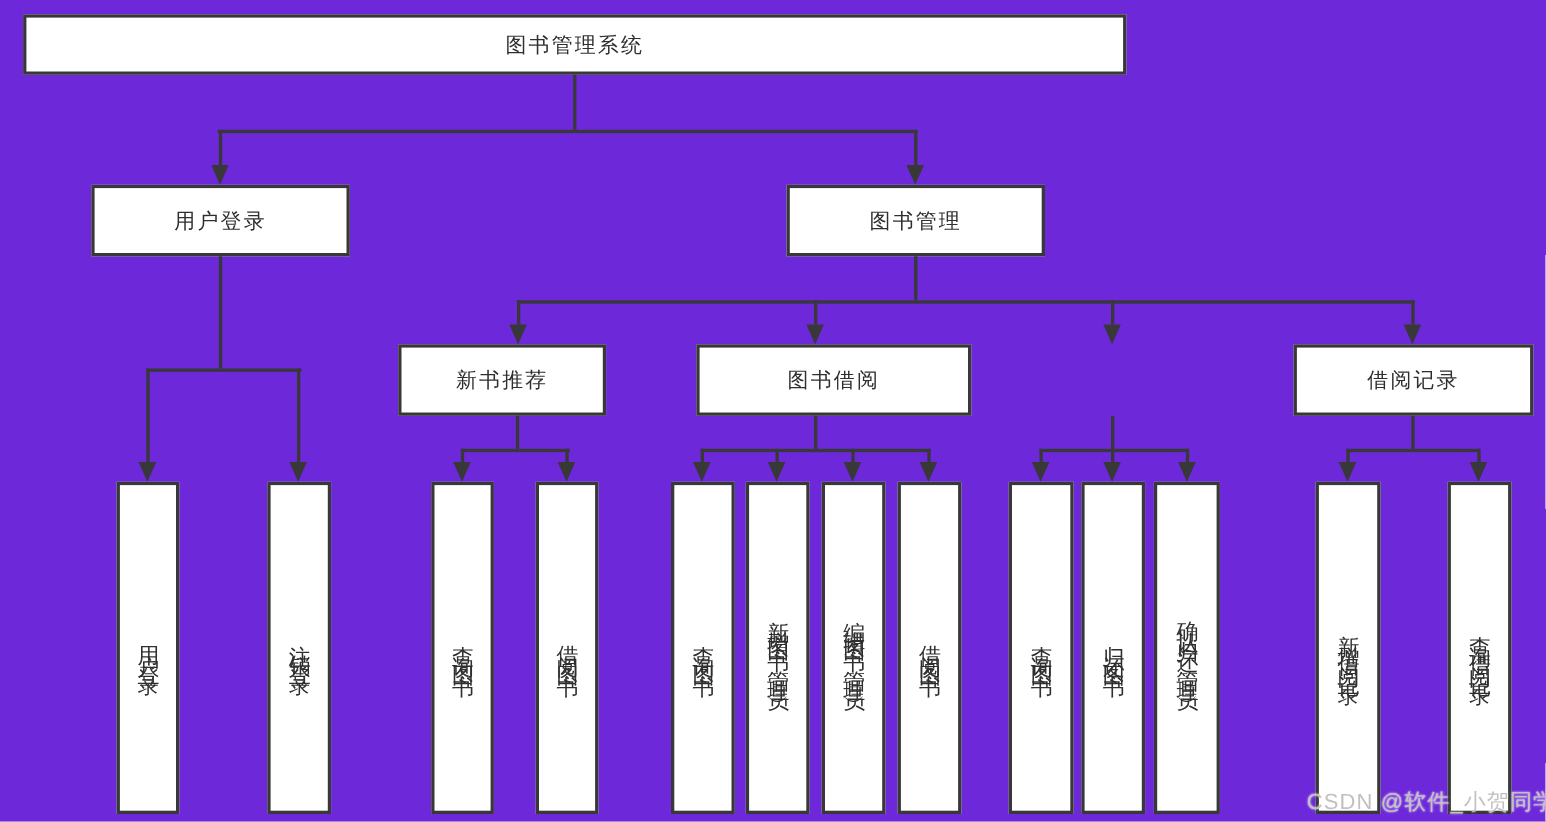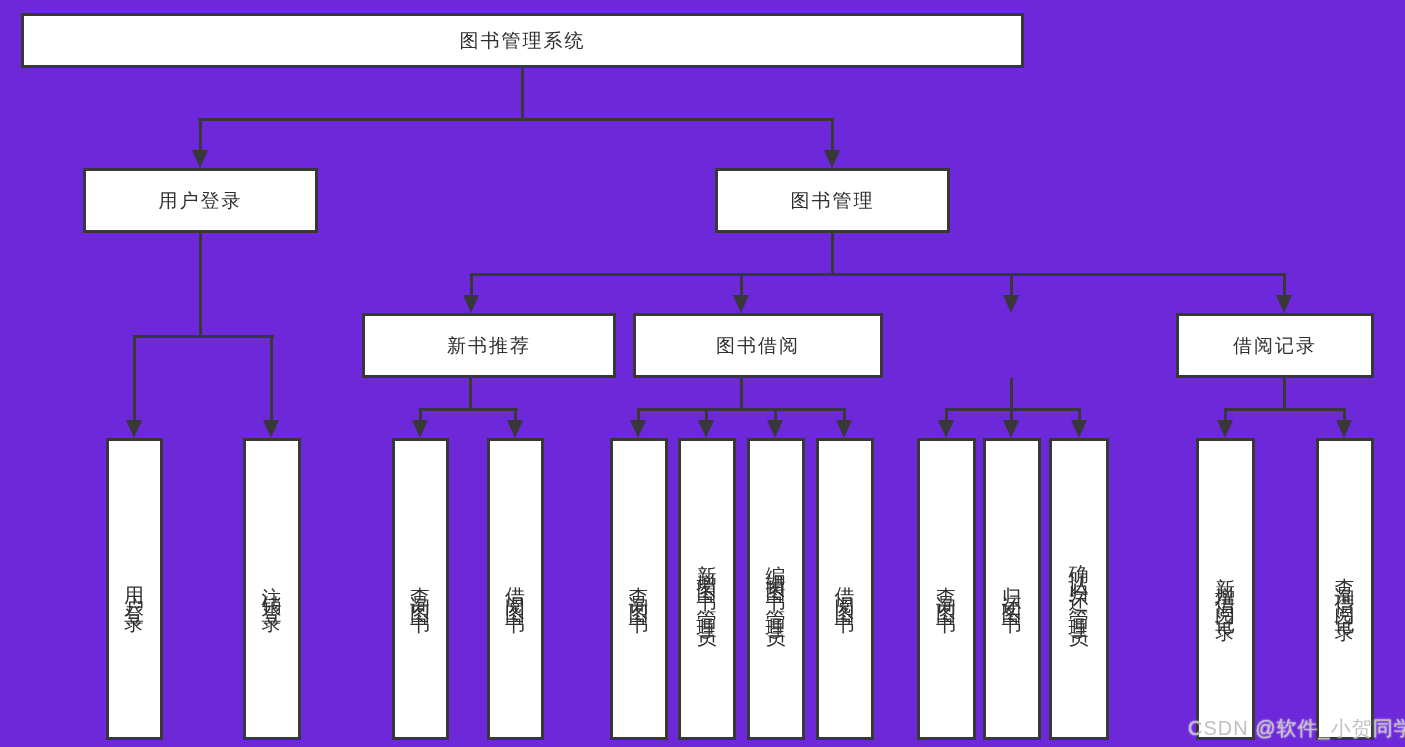--- a/index.html
+++ b/index.html
@@ -44,24 +44,24 @@
     position: absolute;
     width: 0; height: 0;
     border-left: 8px solid transparent;
     border-right: 8px solid transparent;
     border-top: 18px solid #383838;
   }
   
   #n-root        { left: 21px;   top: 13px;  width: 1003px; height: 55px; }
   #n-userlogin   { left: 83px;   top: 168px; width: 235px;  height: 65px; }
   #n-bookmgmt    { left: 715px;  top: 168px; width: 235px;  height: 65px; }
-  #n-newbook     { left: 362px;  top: 313px; width: 254px;  height: 65px; }
+  #n-newbook     { left: 362px;  top: 313px; width: 189px;  height: 65px; }
   #n-bookborrow  { left: 633px;  top: 313px; width: 250px;  height: 65px; }
   #n-currborrow  { left: 903px;  top: 313px; width: 218px;  height: 65px; }
-  #n-records     { left: 1176px; top: 313px; width: 198px;  height: 65px; }
+  #n-records     { left: 1176px; top: 313px; width: 218px;  height: 65px; }
   #l1  { left: 106px;  width: 57px; }
   #l2  { left: 243px;  width: 58px; }
   #l3  { left: 392px;  width: 57px; }
   #l4  { left: 487px;  width: 57px; }
   #l5  { left: 610px;  width: 58px; }
   #l6  { left: 678px;  width: 58px; }
   #l7  { left: 747px;  width: 58px; }
   #l8  { left: 816px;  width: 58px; }
   #l9  { left: 917px;  width: 59px; }
   #l10 { left: 983px;  width: 58px; }

